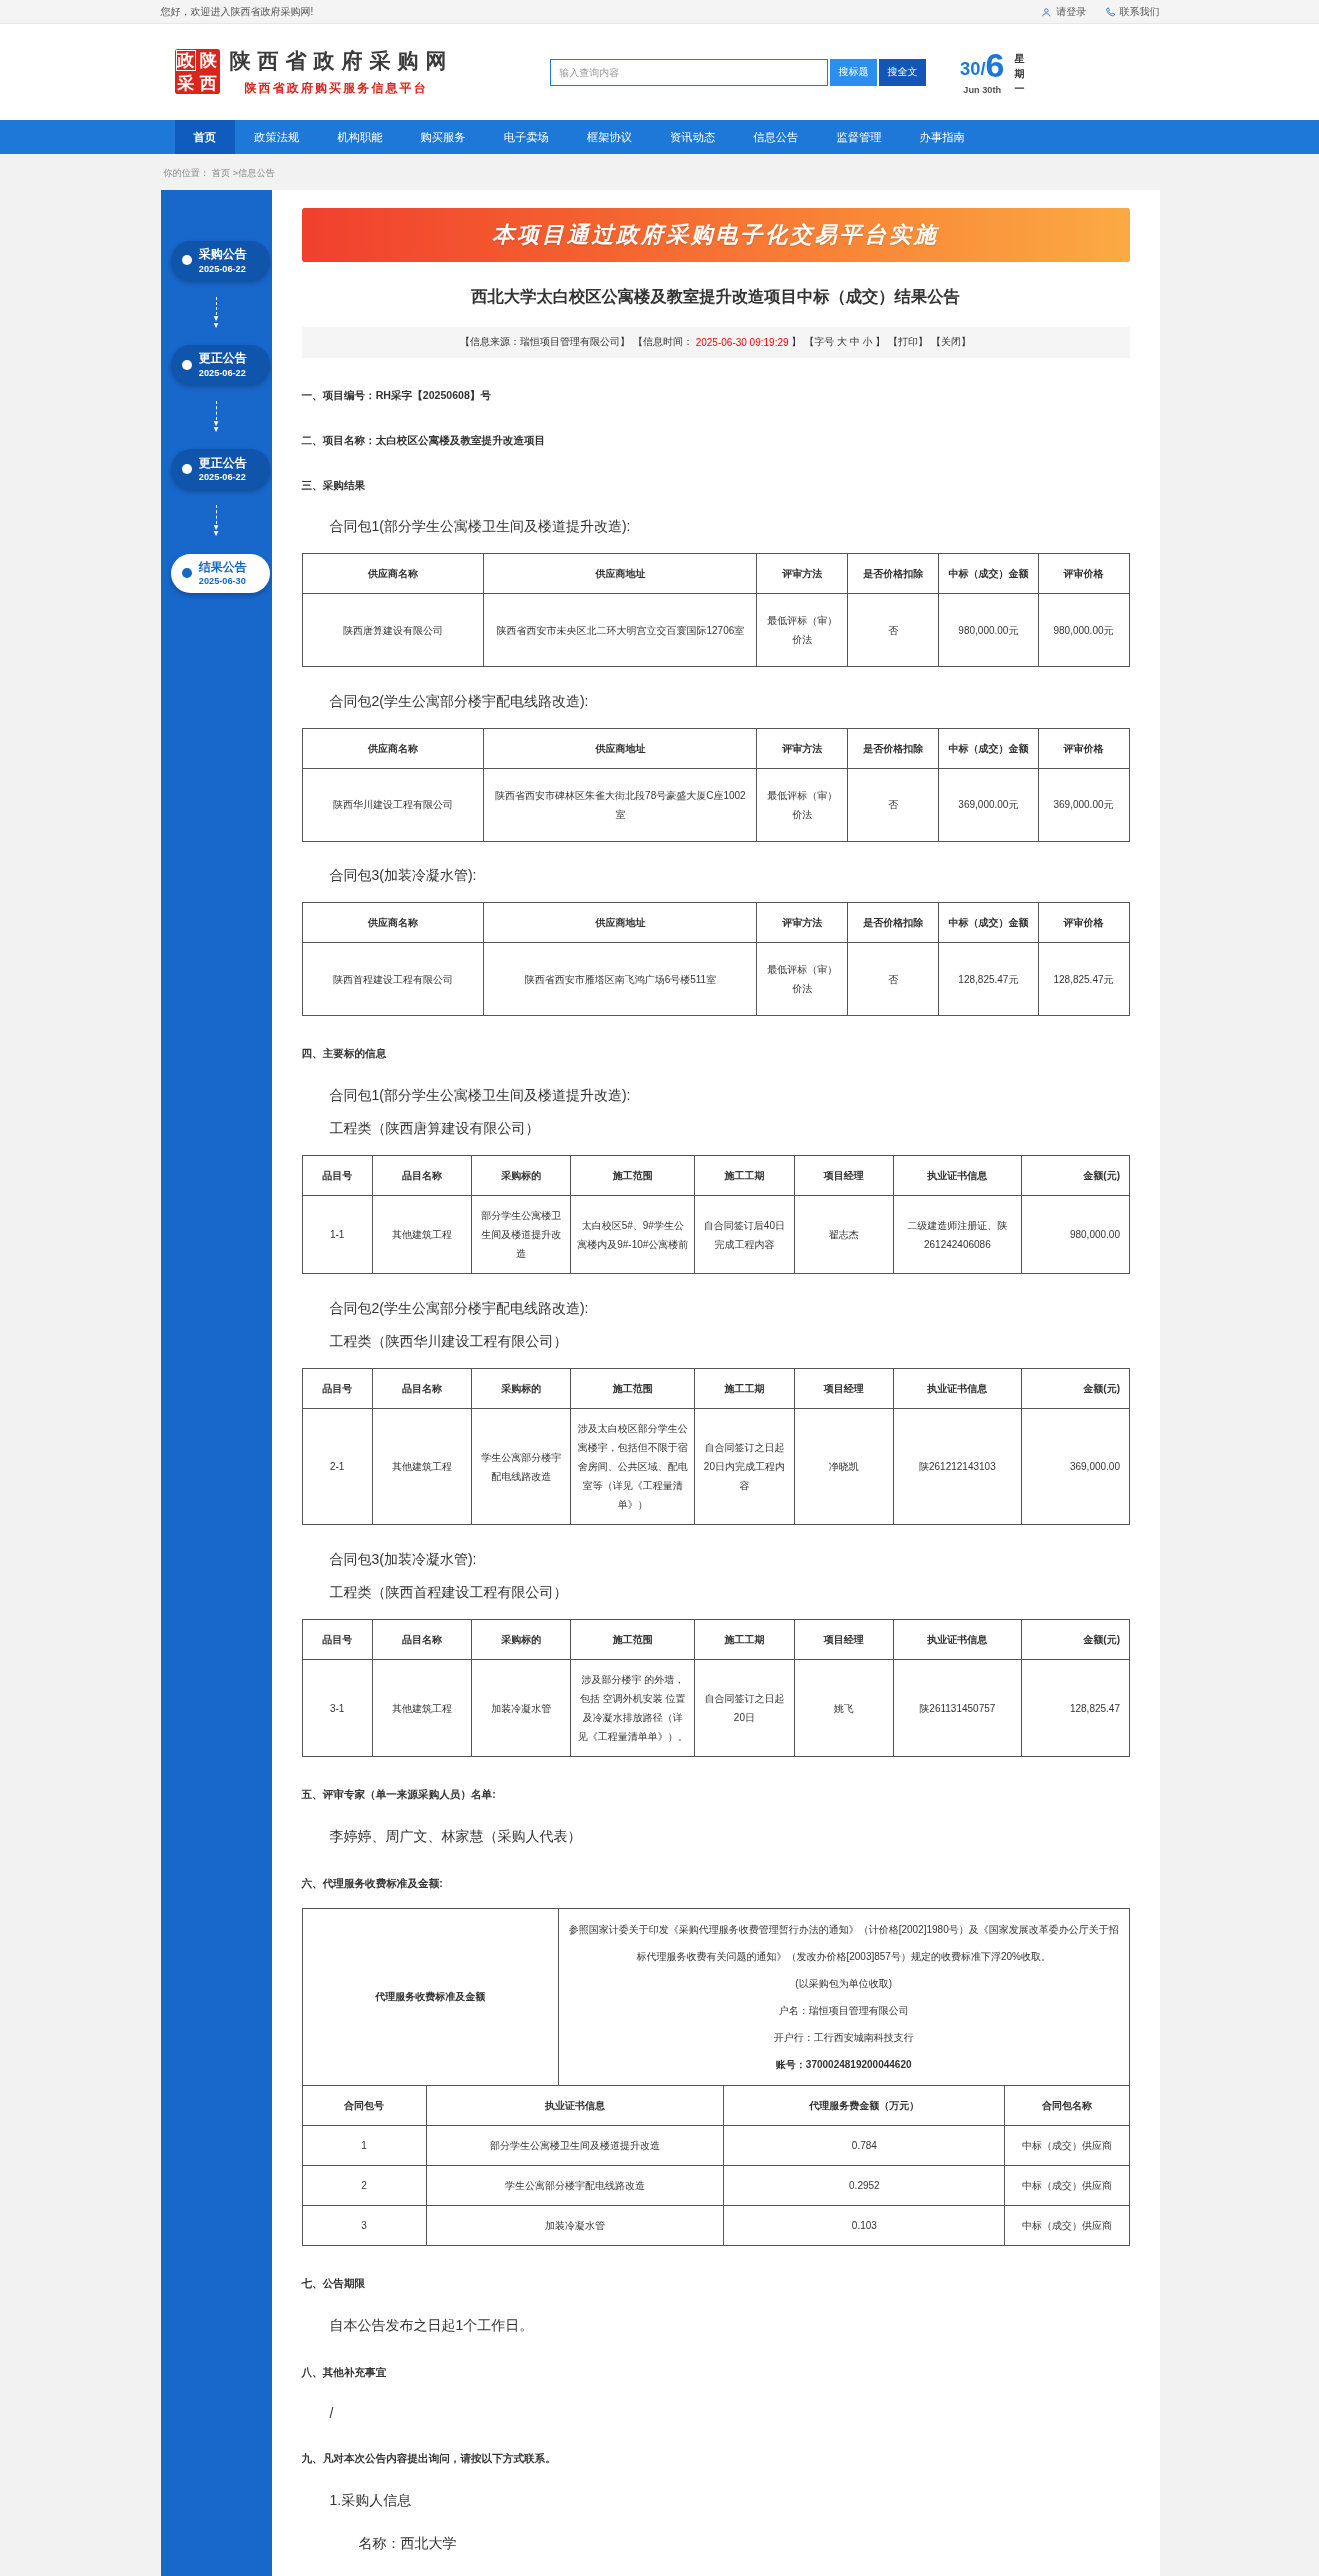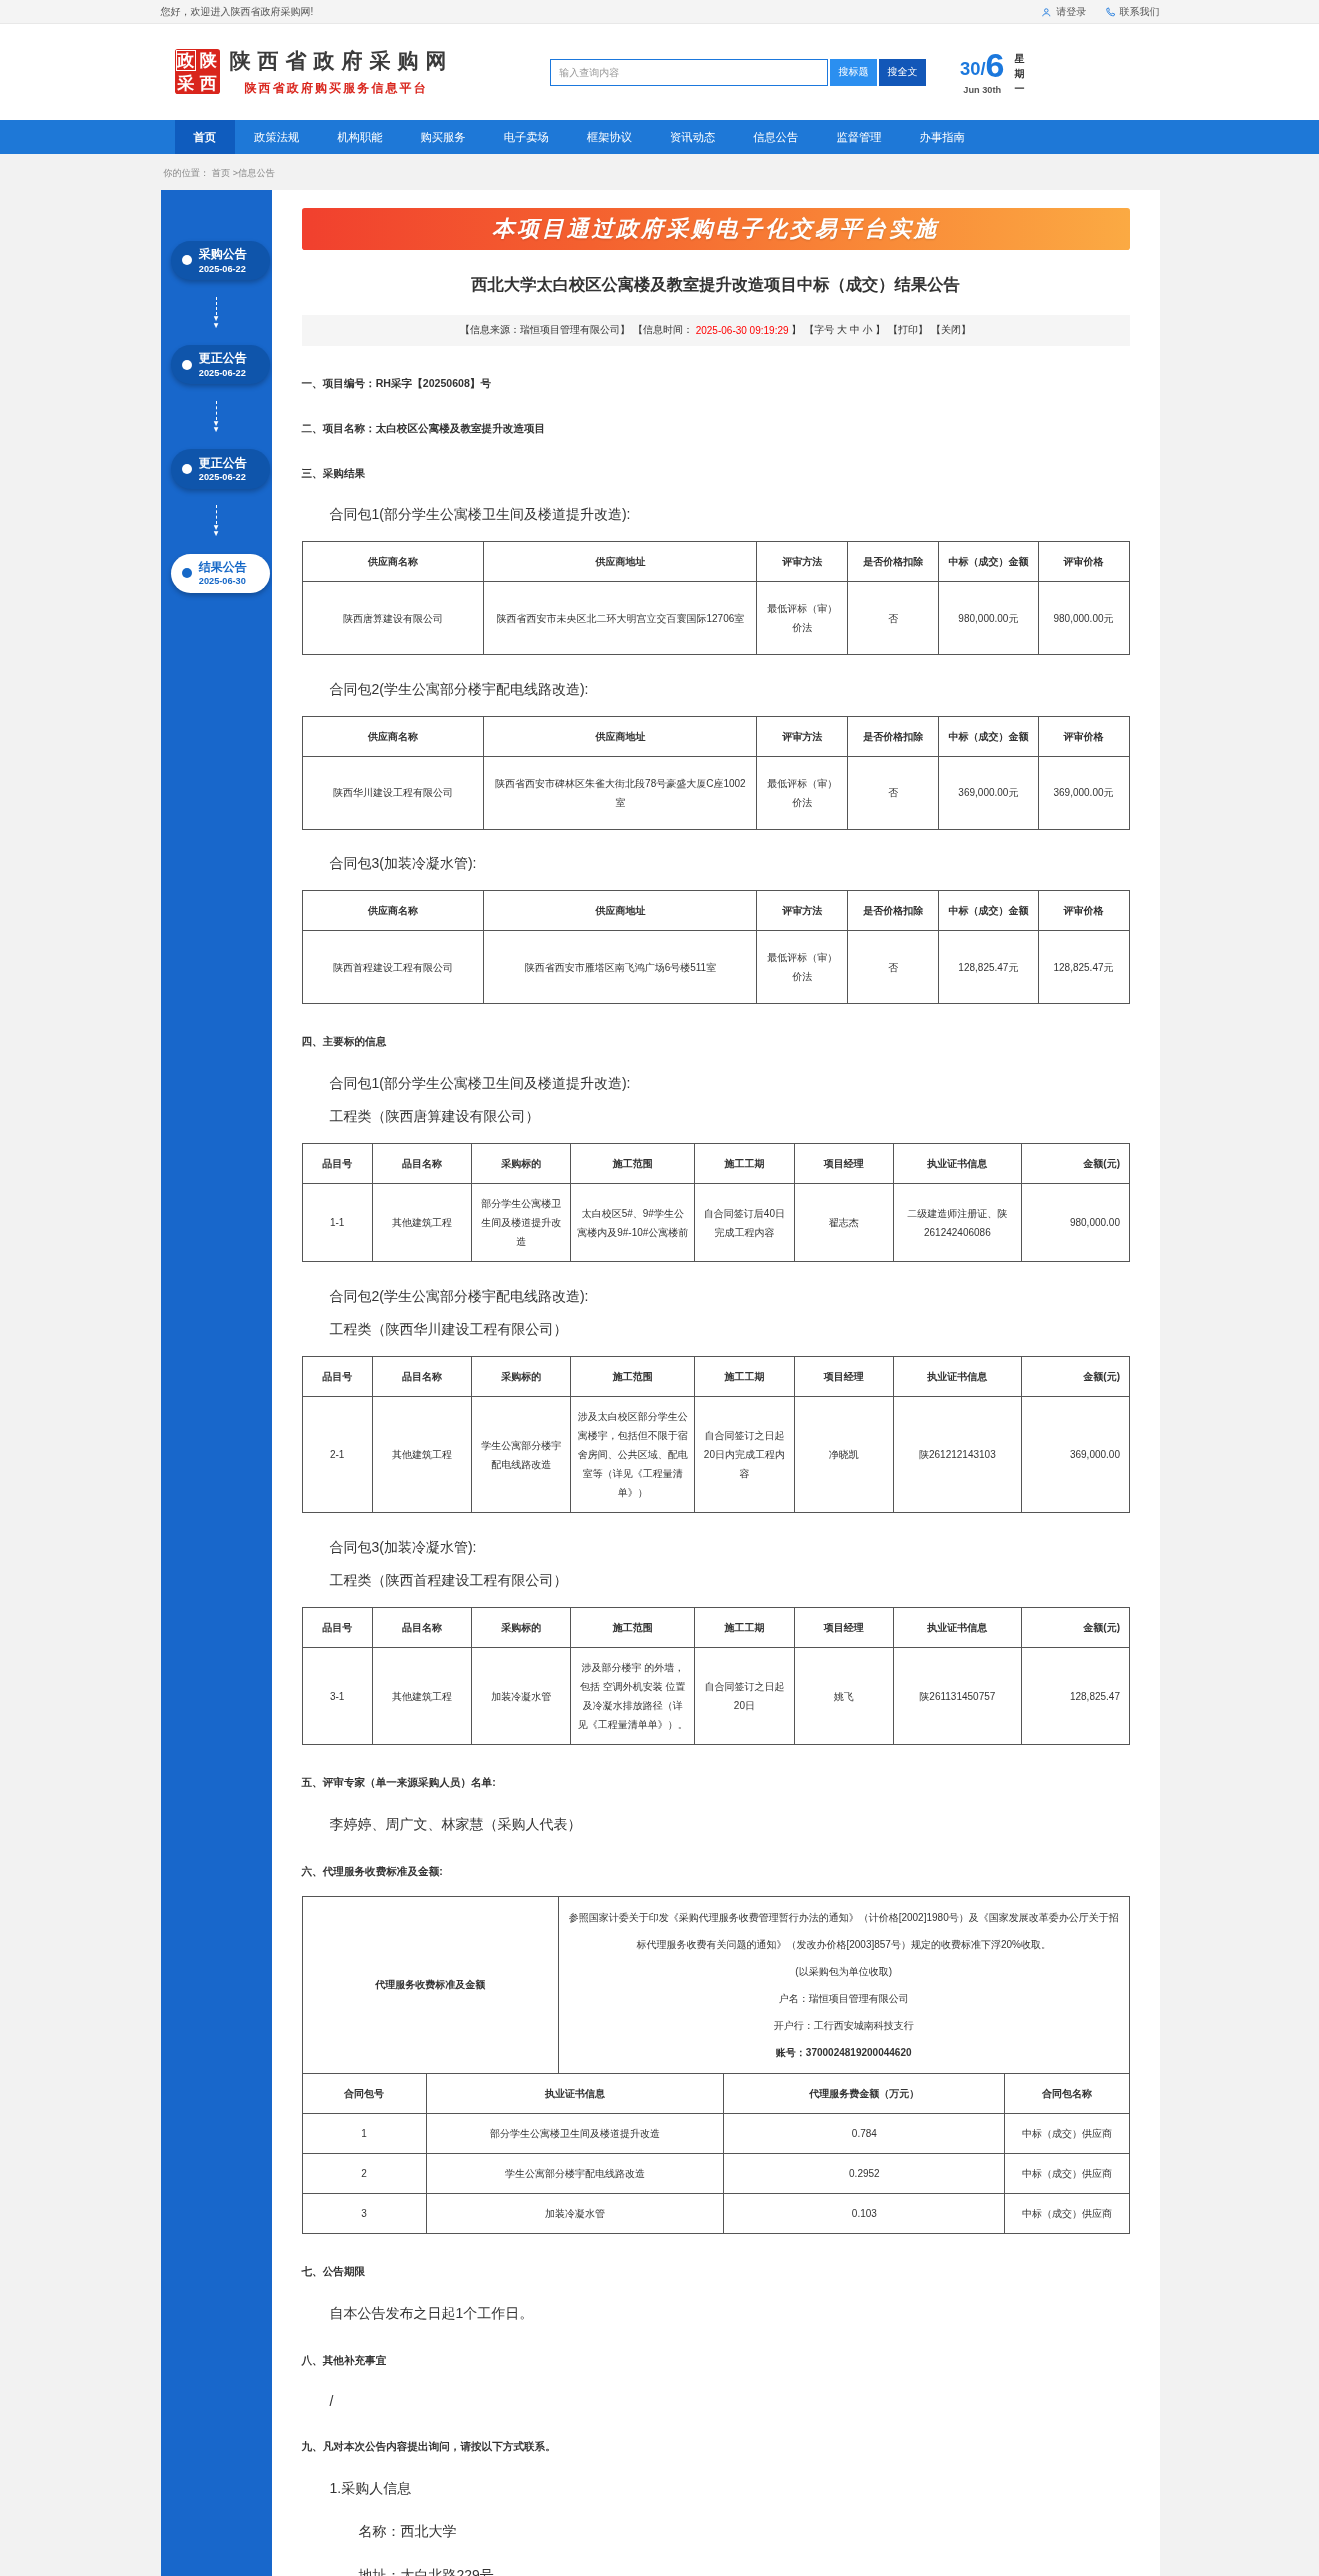--- a/index.html
+++ b/index.html
@@ -57,21 +57,21 @@
   .tl-date { color:#fff; font-size:9.2px; font-weight:bold; margin-top:2.1px; }
   .tl-pill.active { background:#fff; }
   .tl-pill.active .tl-dot { background:#1668c7; }
   .tl-pill.active .tl-label, .tl-pill.active .tl-date { color:#1668c7; }
   .tl-arrow { height:65px; display:flex; flex-direction:column; align-items:center; justify-content:center; color:#fff; }
   .tl-arrow .dash { width:0; height:18.4px; border-left:1.4px dashed #fff; }
   .tl-arrow .head { font-size:9.2px; line-height:6.4px; color:#fff; }
 
   
   .main { flex:1; background:#fff; padding:18.4px 30px 43px 30px; }
-  .banner { height:42px; border-radius:2.8px; background:linear-gradient(90deg,#f1402e 0%,#f4612f 35%,#f98a38 70%,#fbaa43 100%); display:flex; align-items:center; justify-content:center; }
+  .banner { height:54px; border-radius:2.8px; background:linear-gradient(90deg,#f1402e 0%,#f4612f 35%,#f98a38 70%,#fbaa43 100%); display:flex; align-items:center; justify-content:center; }
   .banner span { color:#fff; font-size:22px; font-weight:bold; font-style:italic; letter-spacing:2.8px; text-shadow:0 1.4px 2.1px rgba(0,0,0,.15); }
   .article-title { text-align:center; font-size:16.3px; font-weight:bold; color:#333; margin:24px 0 18.4px 0; }
   .meta-bar { background:#f5f5f5; height:31px; display:flex; align-items:center; justify-content:center; font-size:10px; color:#333; gap:2.8px; }
   .meta-bar .red { color:#f00; }
   .meta-bar .clickable { cursor:pointer; }
 
   .sec-h { font-size:10.6px; font-weight:bold; color:#333; margin:31px 0 0 0; }
   .indent1 { margin:25.5px 0 0 28px; font-size:14px; color:#333; }
   .article table { width:100%; border-collapse:collapse; margin-top:17px; }
   .article th, .article td { border:0.7px solid #555; font-size:10px; color:#333; text-align:center; padding:10px 5.7px; line-height:1.9; }

